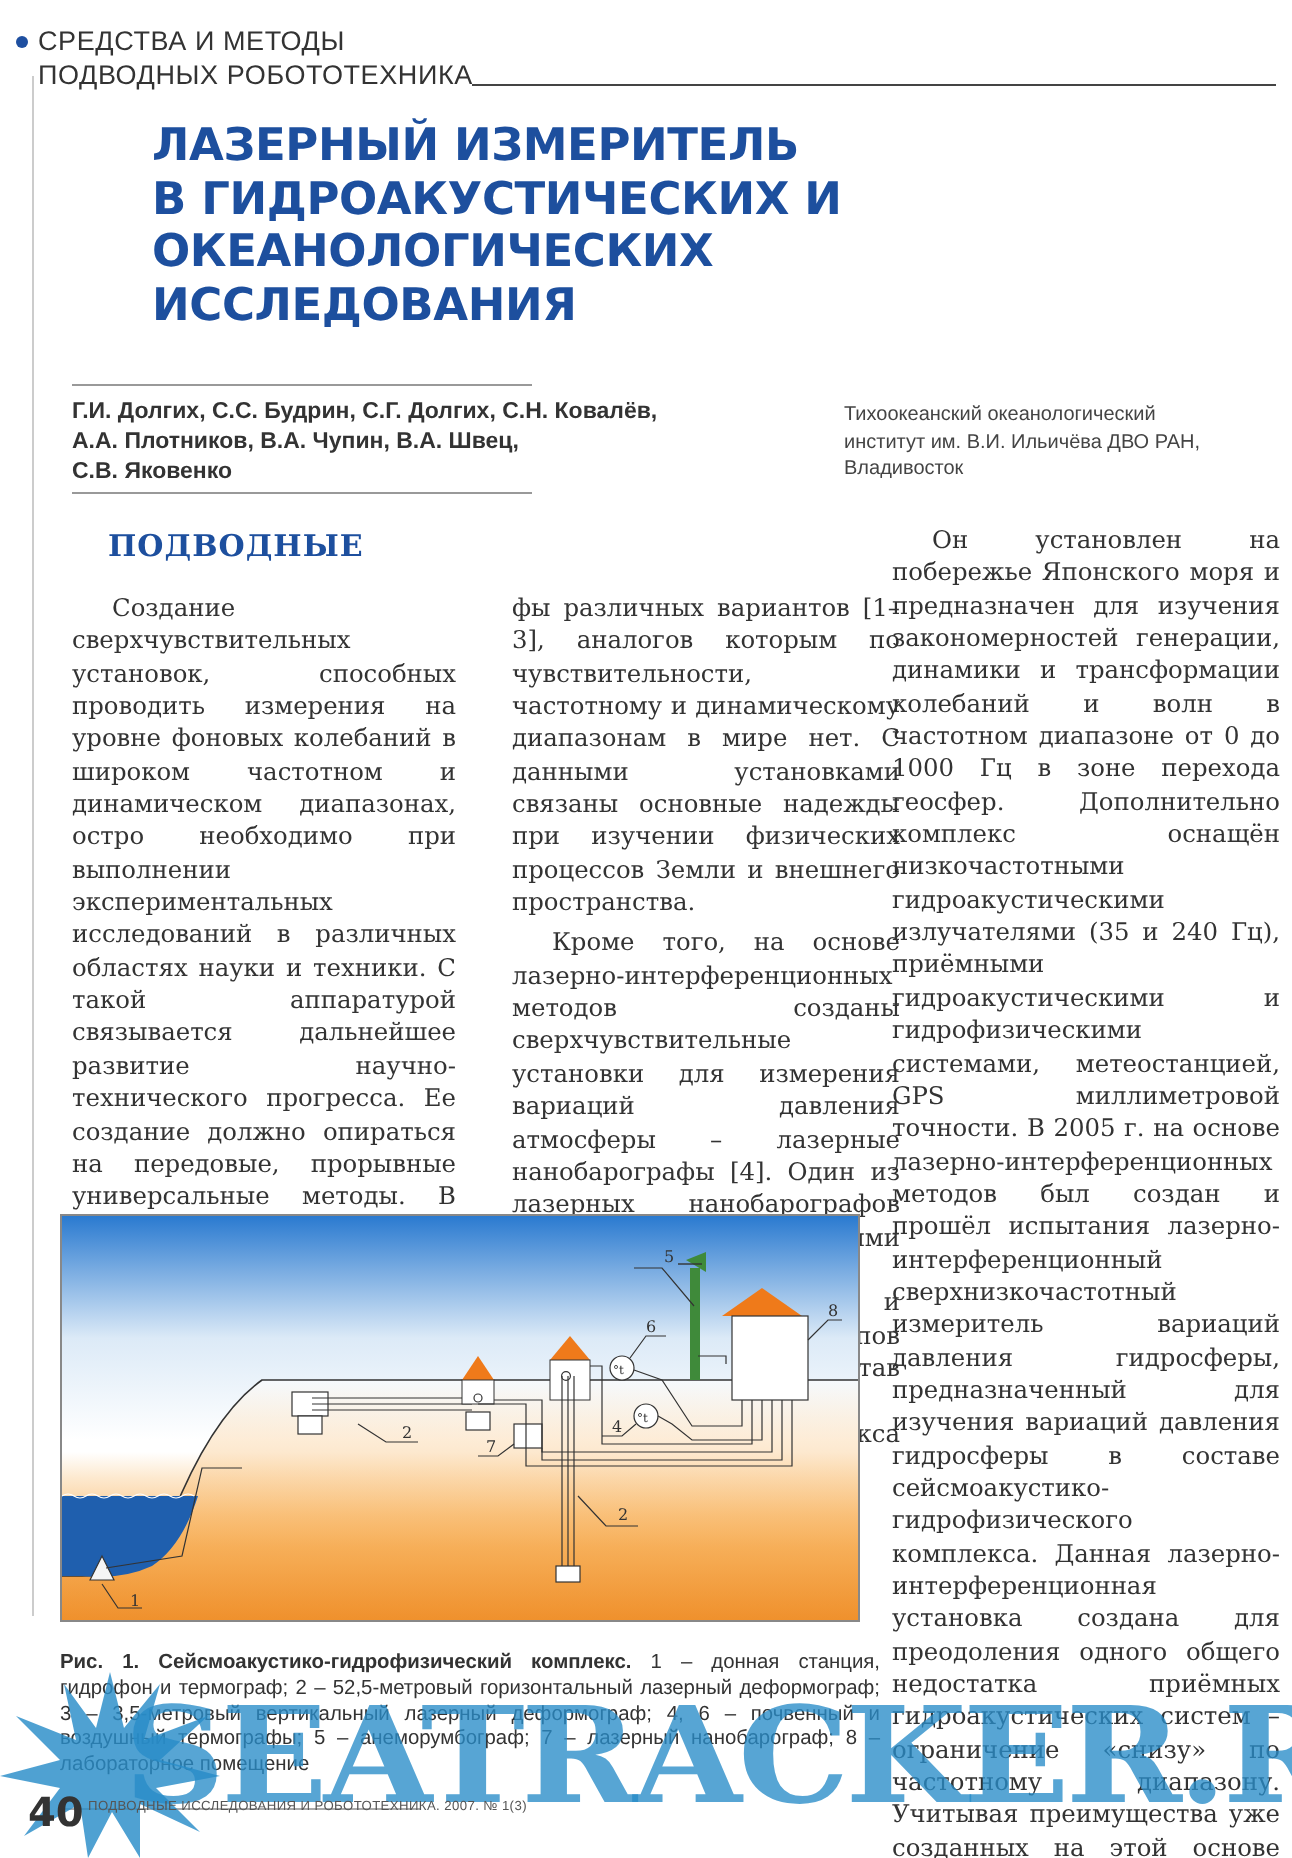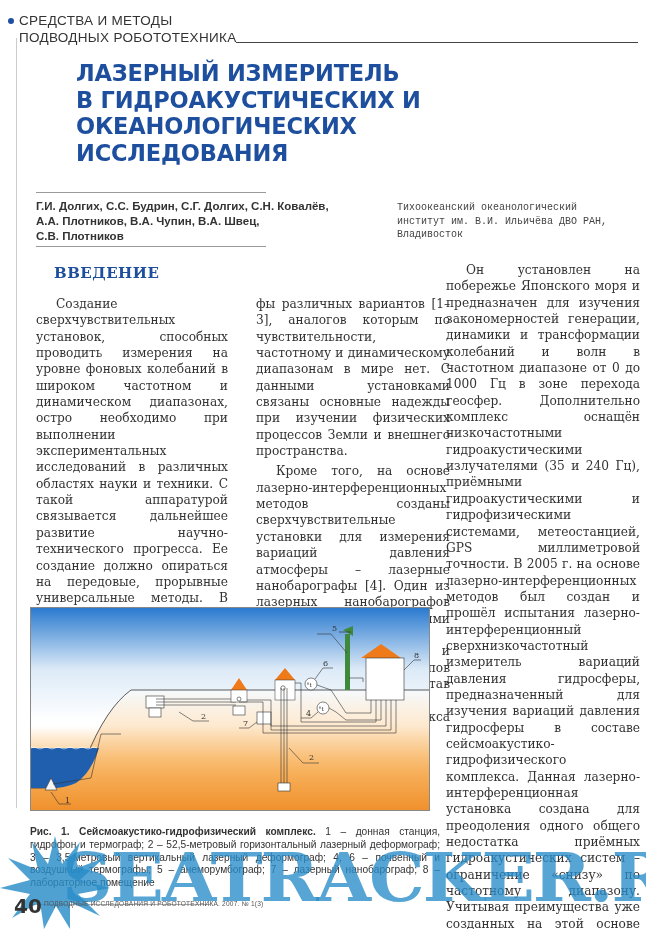--- a/index.html
+++ b/index.html
@@ -9,21 +9,21 @@
   .rubric { position: absolute; left: 8px; top: 12px; font-family: "Liberation Sans", sans-serif; font-size: 13.5px; line-height: 17px; color: #333; letter-spacing: 0.3px; }
   .rubric .dot { display: inline-block; width: 6px; height: 6px; border-radius: 50%; background: #1e4fa0; margin-right: 5px; vertical-align: middle; }
   .rubric .l2 { padding-left: 11px; }
   .rubric-rule { position: absolute; left: 236px; right: 8px; top: 42px; height: 1px; background: #444; }
   .left-rule { position: absolute; left: 16px; top: 38px; width: 1px; height: 770px; background: #ccc; }
 
   .title { position: absolute; left: 36px; top: 60px; width: 600px; font-family: "DejaVu Sans", sans-serif; font-weight: bold; font-size: 22.5px; line-height: 26.5px; color: #1d4f9e; letter-spacing: -0.2px; margin-left: 40px; }
 
   .auth-rule { position: absolute; left: 36px; width: 230px; height: 1px; background: #999; }
   .authors { position: absolute; left: 36px; top: 199px; font-family: "Liberation Sans", sans-serif; font-weight: bold; font-size: 11.5px; line-height: 15px; color: #333; }
-  .affil { position: absolute; left: 397px; top: 201px; font-family: Liberation Mono, monospace; font-size: 10px; line-height: 13.5px; color: #444; }
+  .affil { position: absolute; left: 422px; top: 201px; font-family: Liberation Sans, sans-serif; font-size: 10px; line-height: 13.5px; color: #444; }
 
   .col { position: absolute; font-size: 12.2px; line-height: 16.35px; text-align: justify; color: #333; }
   .col p { text-indent: 20px; }
   .col p + p { margin-top: 4px; }
   .col1 { left: 36px; top: 296px; width: 192px; }
   .col2 { left: 256px; top: 262px; width: 194px; margin-top: 34px; }
   .col3 { left: 446px; top: 262px; width: 194px; }
   .col2 p.first { text-indent: 0; }
   .section-head { position: absolute; left: 54px; top: 264px; font-family: "DejaVu Serif", serif; font-weight: bold; font-size: 15px; color: #1d4f9e; letter-spacing: 0.5px; }
 
@@ -52,31 +52,31 @@
 <h1 class="title">
   <div>ЛАЗЕРНЫЙ ИЗМЕРИТЕЛЬ</div>
   <div>В ГИДРОАКУСТИЧЕСКИХ И ОКЕАНОЛОГИЧЕСКИХ</div>
   <div>ИССЛЕДОВАНИЯ</div>
 </h1>
 
 <div class="auth-rule" style="top:192px"></div>
 <div class="authors">
   <div>Г.И. Долгих, С.С. Будрин, С.Г. Долгих, С.Н. Ковалёв,</div>
   <div>А.А. Плотников, В.А. Чупин, В.А. Швец,</div>
-  <div>С.В. Плотников</div>
+  <div>С.В. Яковенко</div>
 </div>
 <div class="auth-rule" style="top:246px"></div>
 
 <div class="affil">
   <div>Тихоокеанский океанологический</div>
   <div>институт им. В.И. Ильичёва ДВО РАН,</div>
   <div>Владивосток</div>
 </div>
 
-<div class="section-head">ВВЕДЕНИЕ</div>
+<div class="section-head">ПОДВОДНЫЕ</div>
 
 <div class="col col1">
   <p>Создание сверхчувствительных установок, способных проводить измерения на уровне фоновых колебаний в широком частотном и динамическом диапазонах, остро необходимо при выполнении экспериментальных исследований в различных областях науки и техники. С такой аппаратурой связывается дальнейшее развитие научно-технического прогресса. Ее создание должно опираться на передовые, прорывные универсальные методы. В настоящее время в наибольшей степени этим требованиям удовлетворяют лазерно-интерференционные методы. На их основе созданы лазерные деформогра-</p>
 </div>
 <div class="col col2">
   <p class="first">фы различных вариантов [1–3], аналогов которым по чувствительности, частотному и динамическому диапазонам в мире нет. С данными установками связаны основные надежды при изучении физических процессов Земли и внешнего пространства.</p>
   <p>Кроме того, на основе лазерно-интерференционных методов созданы сверхчувствительные установки для измерения вариаций давления атмосферы – лазерные нанобарографы [4]. Один из лазерных нанобарографов вместе с лазерными деформографами вертикального и горизонтального типов входит в состав сейсмоакустико-гидрофизического комплекса (рис. 1) [5].</p>
 </div>
 <div class="col col3">
   <p>Он установлен на побережье Японского моря и предназначен для изучения закономерностей генерации, динамики и трансформации колебаний и волн в частотном диапазоне от 0 до 1000 Гц в зоне перехода геосфер. Дополнительно комплекс оснащён низкочастотными гидроакустическими излучателями (35 и 240 Гц), приёмными гидроакустическими и гидрофизическими системами, метеостанцией, GPS миллиметровой точности. В 2005 г. на основе лазерно-интерференционных методов был создан и прошёл испытания лазерно-интерференционный сверхнизкочастотный измеритель вариаций давления гидросферы, предназначенный для изучения вариаций давления гидросферы в составе сейсмоакустико-гидрофизического комплекса. Данная лазерно-интерференционная установка создана для преодоления одного общего недостатка приёмных гидроакустических систем – ограничение «снизу» по частотному диапазону. Учитывая преимущества уже созданных на этой основе новых измерительных систем (лазерных деформографов и лазерных нанобарографов), можно было предвидеть успех предстоящего мероприятия.</p>

